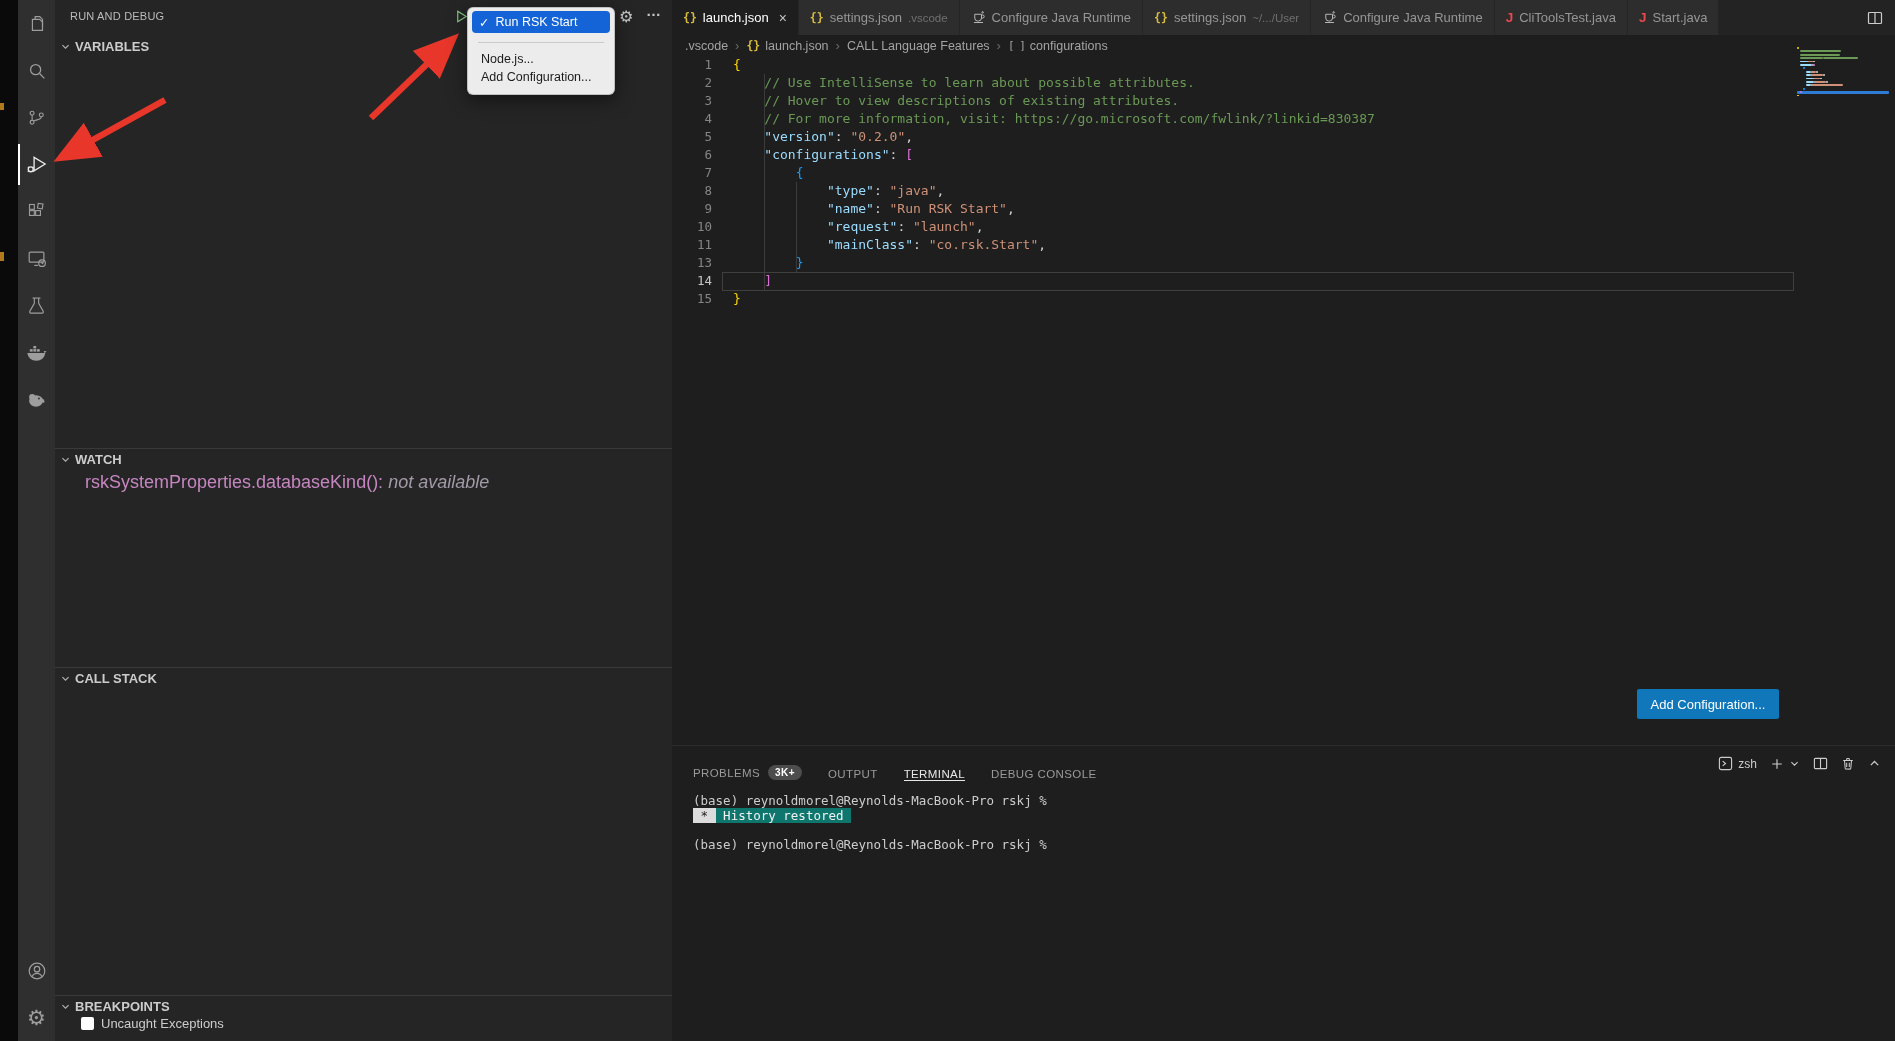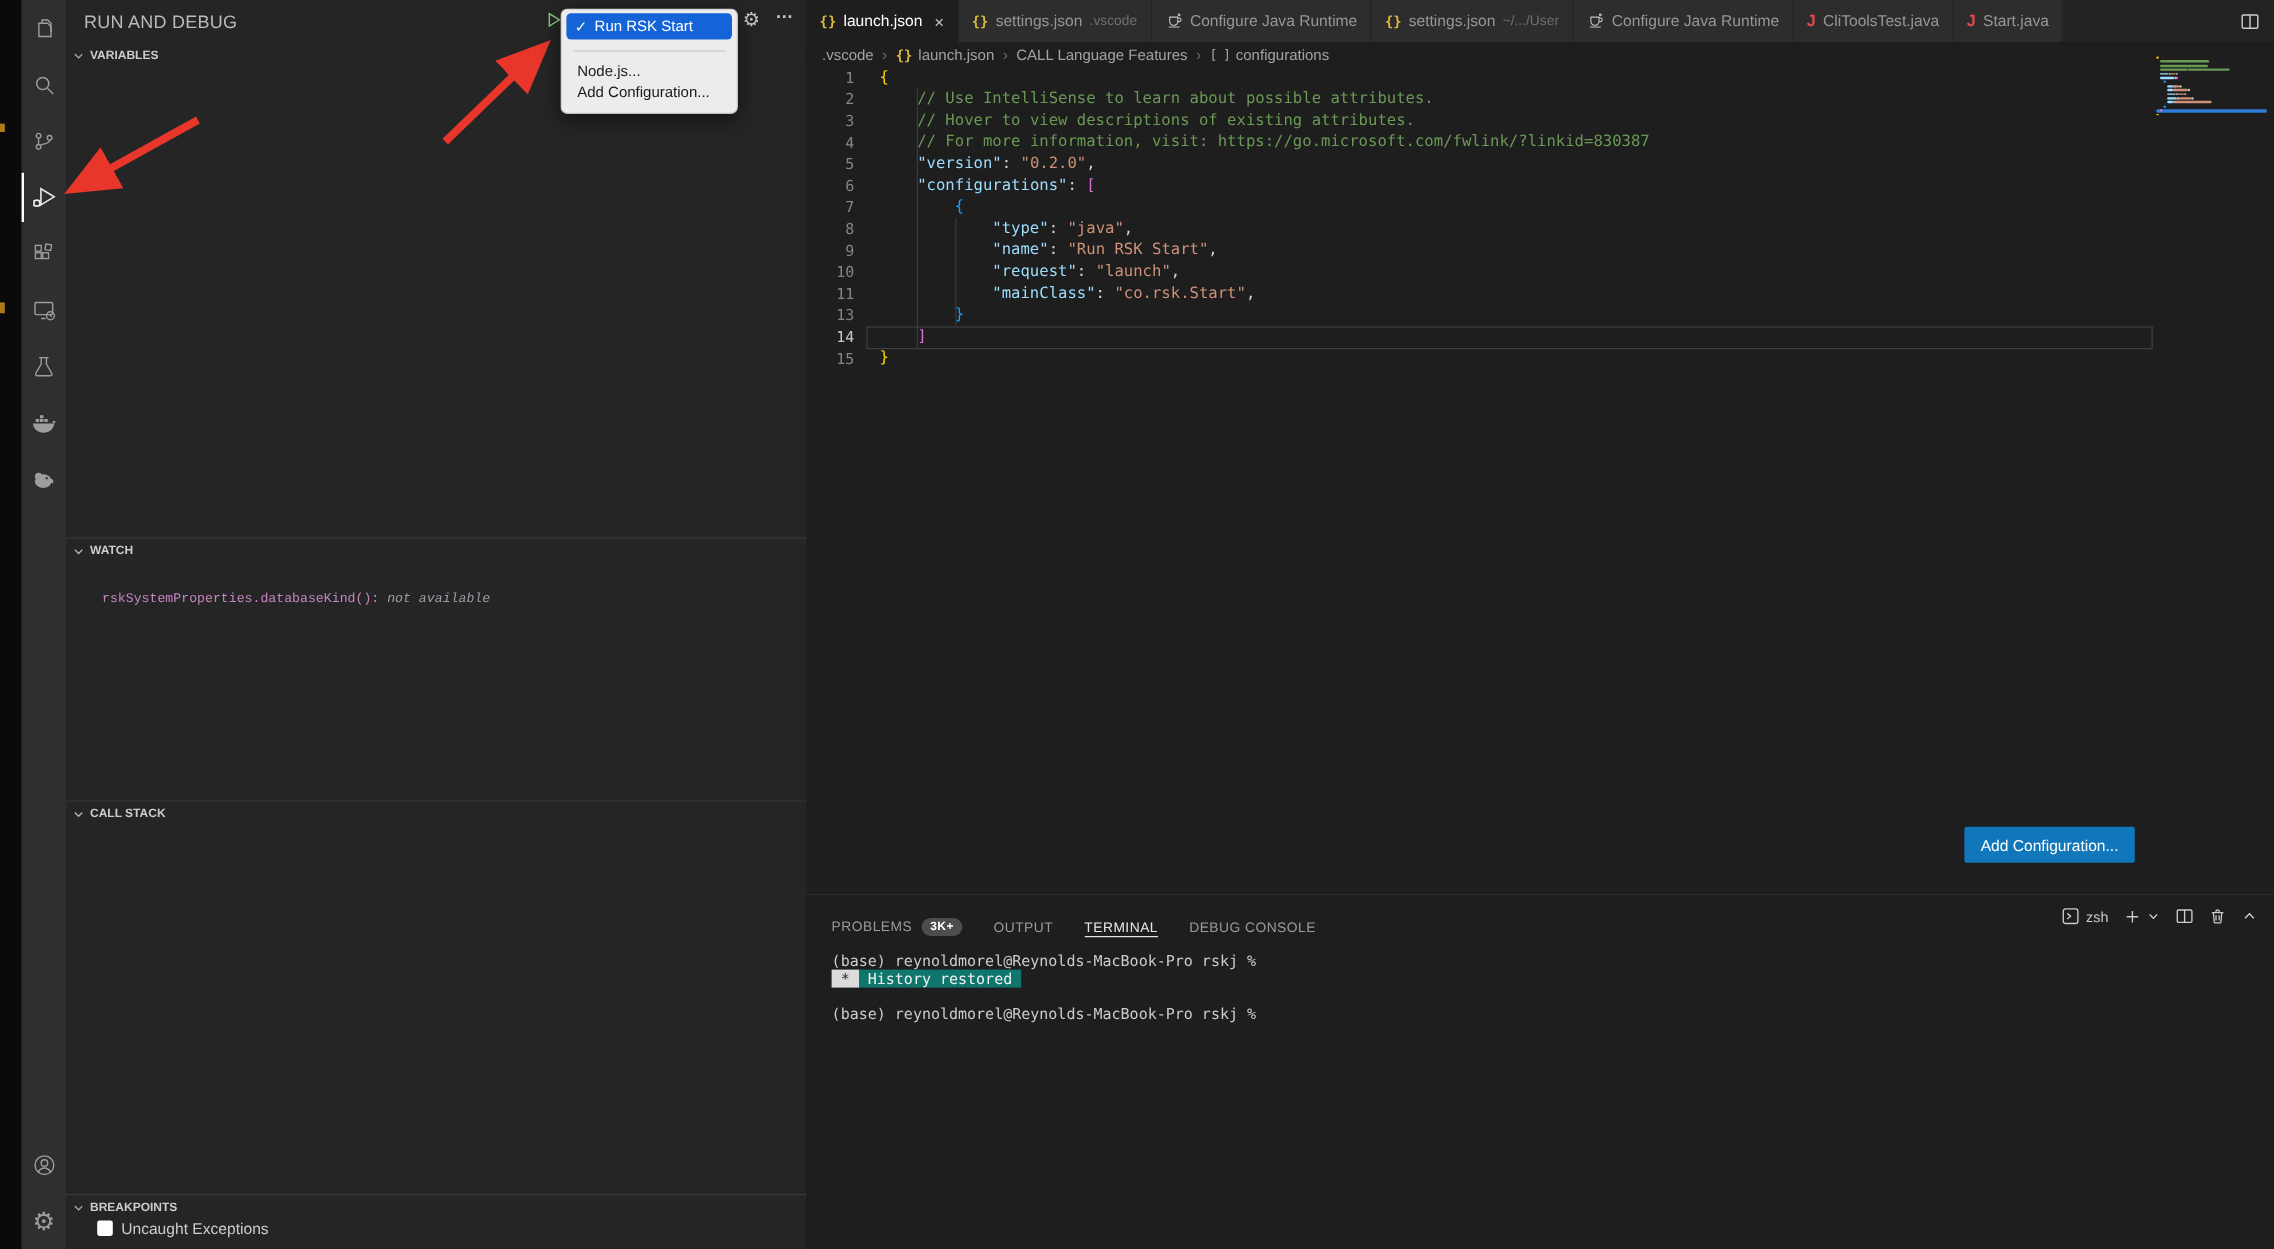--- a/index.html
+++ b/index.html
@@ -16,29 +16,29 @@
     display:flex;flex-direction:column;align-items:center}
   .ab-icon{width:37px;height:47px;display:flex;align-items:center;justify-content:center;color:#9d9d9d;position:relative;cursor:pointer}
   .ab-icon.active{color:#e8e8e8}
   .ab-icon.active::before{content:"";position:absolute;left:0;top:3px;bottom:3px;width:2px;background:#ffffff}
   .ab-icon svg{display:block}
   .ab-bottom{margin-top:auto}
   .glyph{font-family:"DejaVu Sans",sans-serif}
 
   
   .sidebar{position:absolute;left:55px;top:0;width:617px;height:100%;background:#252526}
-  .sb-title{position:absolute;left:15px;top:10px;font-size:15px;color:#bbbbbb;letter-spacing:.2px}
+  .sb-title{position:absolute;left:15px;top:10px;font-size:11px;color:#bbbbbb;letter-spacing:.2px}
   .sb-play{position:absolute;left:399px;top:9px;color:#89d185}
   .sb-gear{position:absolute;left:564px;top:7px;font-size:16px;color:#c5c5c5;cursor:pointer}
   .sb-more{position:absolute;left:591px;top:2px;font-size:15px;font-weight:bold;color:#c5c5c5;cursor:pointer}
   .sec{position:absolute;left:0;width:100%;height:22px;display:flex;align-items:center;gap:4px;
-    font-weight:bold;font-size:10px;color:#cccccc;border-top:1px solid rgba(204,204,204,.12);padding-left:5px;cursor:pointer}
+    font-weight:bold;font-size:13px;color:#cccccc;border-top:1px solid rgba(204,204,204,.12);padding-left:5px;cursor:pointer}
   .sec svg{flex:0 0 auto;color:#b5b5b5}
-  .watch-row{position:absolute;left:30px;top:494px;font-family:Liberation Mono, monospace;
-    font-size:11px;white-space:pre}
+  .watch-row{position:absolute;left:30px;top:472px;font-family:Liberation Sans, sans-serif;
+    font-size:18px;white-space:pre}
   .watch-expr{color:#c586c0}
   .watch-val{color:#a39aa8;font-style:italic}
   .bp-row{position:absolute;left:26px;top:1016px;display:flex;align-items:center;gap:7px;font-size:13px;color:#cccccc;cursor:pointer}
   .bp-check{width:13px;height:13px;background:#ffffff;border-radius:2px}
 
   
   .main{position:absolute;left:672px;top:0;width:1223px;height:100%}
 
   .tabbar{position:absolute;left:0;top:0;right:0;height:35px;background:#232323;display:flex;align-items:stretch}
   .tab{display:flex;align-items:center;gap:6px;padding:0 11px;background:#2d2d2d;border-right:1px solid #252526;

